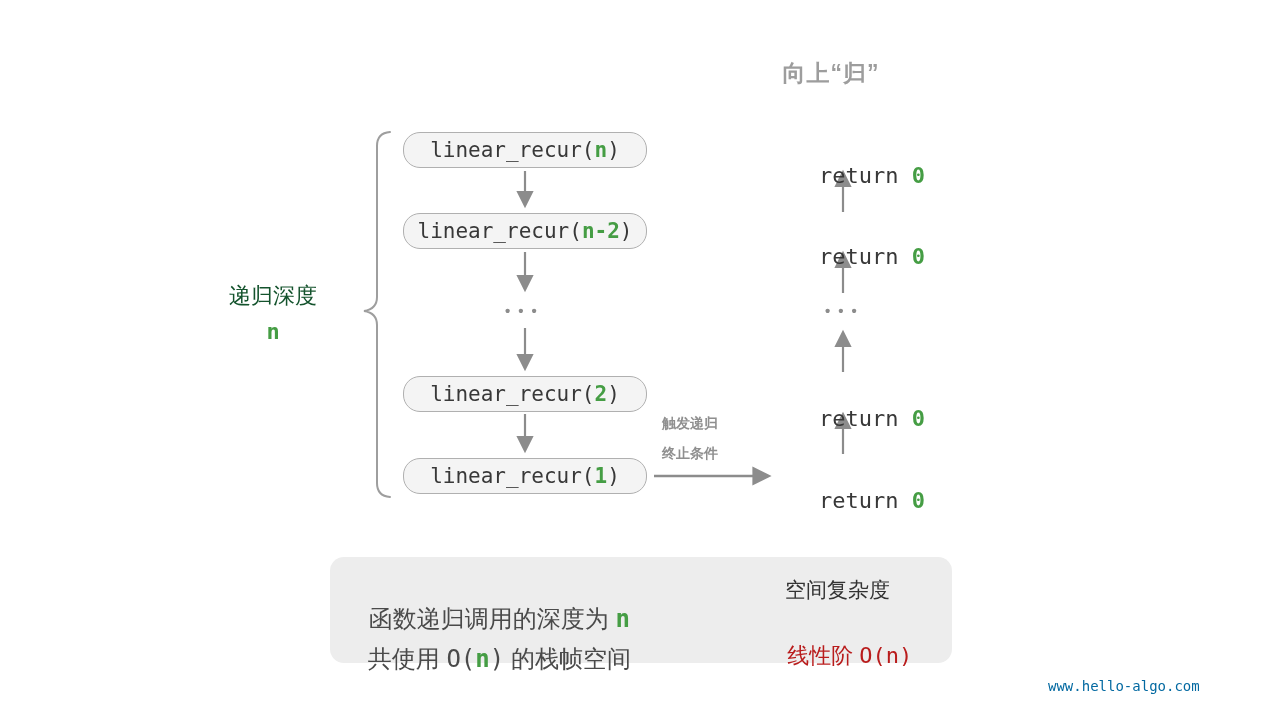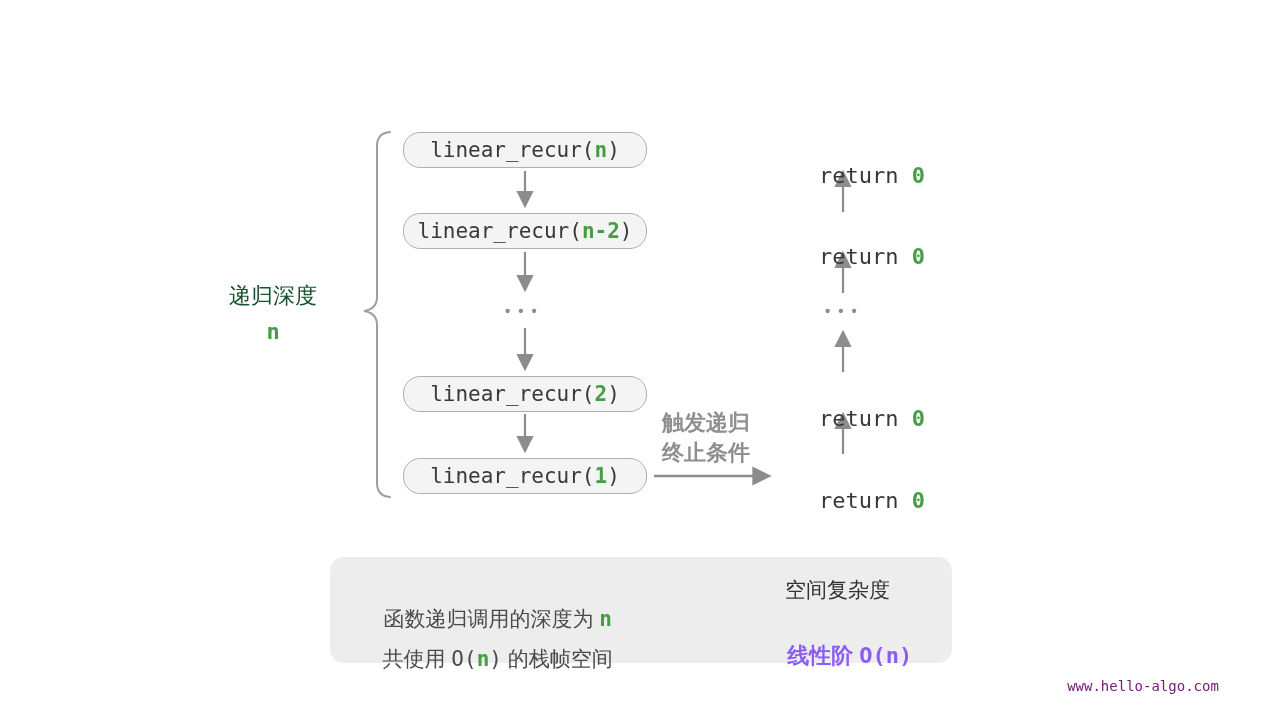--- a/index.html
+++ b/index.html
@@ -15,21 +15,21 @@
   .hdr {
     font-size: 23px;
     font-weight: bold;
     color: #9d9d9d;
     text-align: center;
     letter-spacing: 1px;
     white-space: nowrap;
   }
   .code { font-family: "DejaVu Sans Mono", "Liberation Mono", monospace; }
   .green { color: #459d44; font-weight: bold; }
-  .blue  { color: #8b5cf6; font-weight: bold; text-align: right; }
+  .blue  { color: #b91c1c; font-weight: normal; text-align: right; }
   .callbox {
     left: 403px;
     width: 244px;
     height: 36px;
     box-sizing: border-box;
     background: #f4f4f4;
     border: 1.5px solid #b0b0b0;
     border-radius: 17px;
     display: flex;
     align-items: center;
@@ -71,40 +71,40 @@
   .depth-var {
     left: 208px;
     width: 130px;
     text-align: center;
     font-size: 22px;
   }
   .termlbl {
     left: 662px;
     top: 408px;
     width: 120px;
-    font-size: 22px;
+    font-size: 14px;
     font-weight: bold;
     color: #8f8f8f;
     line-height: 30px;
     white-space: nowrap;
   }
   .termlbl span { display: block; }
   .sumbox {
     left: 330px;
     top: 557px;
     width: 622px;
     height: 106px;
     background: #ededed;
     border-radius: 14px;
   }
   .sumtext {
     left: 340px;
     width: 292px;
     text-align: center;
-    font-size: 21px;
+    font-size: 24px;
     color: #4a4a4a;
     line-height: 28px;
     white-space: pre;
   }
   .result-title {
     left: 740px;
     width: 195px;
     text-align: center;
     font-size: 21px;
     font-weight: normal;
@@ -115,24 +115,24 @@
     left: 740px;
     width: 195px;
     text-align: center;
     font-size: 22px;
     white-space: pre;
   }
   .watermark {
     left: 1048px;
     top: 678px;
     width: 190px;
-    text-align: center;
+    text-align: left;
     font-family: "DejaVu Sans Mono", "Liberation Mono", monospace;
     font-size: 14px;
-    color: #701a75;
+    color: #0369a1;
   }
   svg.overlay {
     position: absolute;
     left: 0; top: 0;
     width: 1280px; height: 720px;
     pointer-events: none;
   }
 </style>
 </head>
 <body>
@@ -156,20 +156,21 @@
     <path d="M843 212 L843 173" stroke="#8c8c8c" stroke-width="2.2" marker-end="url(#ah)"></path>
     <path d="M843 293 L843 254" stroke="#8c8c8c" stroke-width="2.2" marker-end="url(#ah)"></path>
     <path d="M843 372 L843 333" stroke="#8c8c8c" stroke-width="2.2" marker-end="url(#ah)"></path>
     <path d="M843 454 L843 415" stroke="#8c8c8c" stroke-width="2.2" marker-end="url(#ah)"></path>
 
     <path d="M654 476 L768 476" stroke="#8c8c8c" stroke-width="2.4" marker-end="url(#ah)"></path>
 
     <polygon points="688,605 710,605 710,597 734,612.5 710,628 710,620 688,620" fill="#c5c5c5"></polygon>
   </svg>
 
+  <div class="abs hdr" style="left:706px; top:58px; width:250px;">向上“归”</div>
 
   <div class="abs depth-label" style="top:281px;">递归深度</div>
   <div class="abs depth-var code green" style="top:319px;">n</div>
 
   <div class="abs callbox" style="top:132px;">
     <span>linear_recur(</span><span class="green">n</span><span>)</span>
   </div>
   <div class="abs callbox" style="top:213px;">
     <span>linear_recur(</span><span class="green">n-2</span><span>)</span>
   </div>

